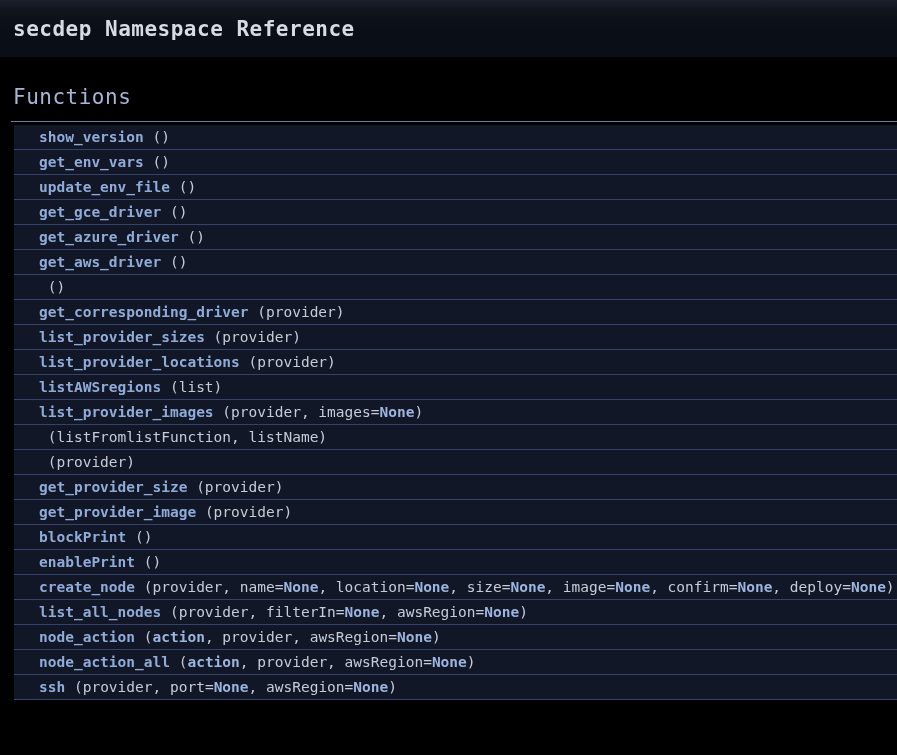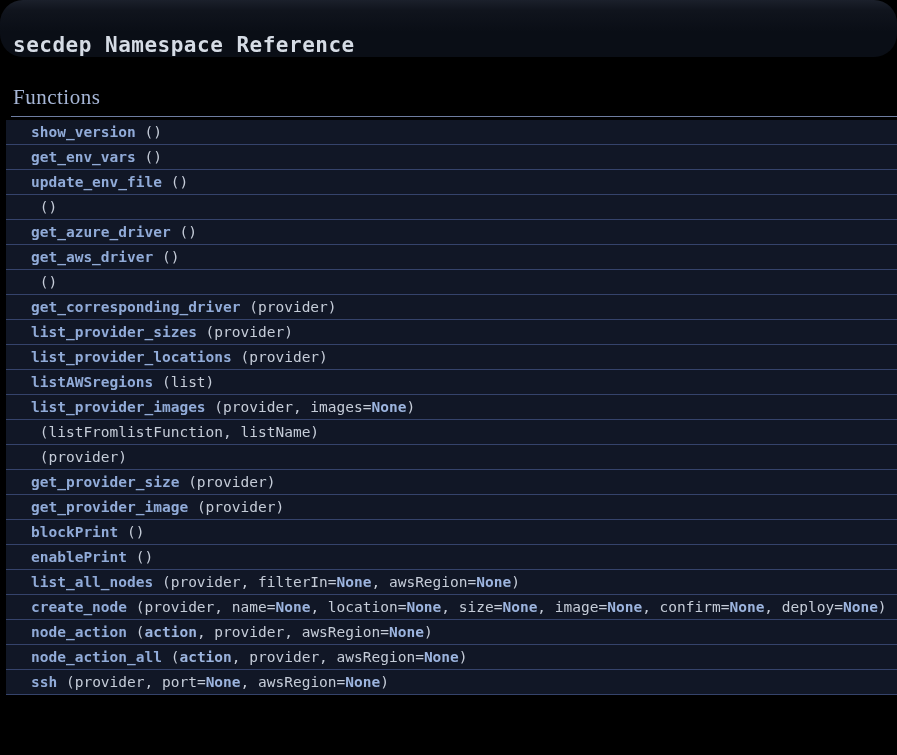--- a/index.html
+++ b/index.html
@@ -20,49 +20,47 @@
     width: 897px;
     height: 755px;
     background: var(--page-bg);
     font-family: "DejaVu Sans Mono", "Liberation Mono", monospace;
     overflow: hidden;
   }
   .topbar {
     height: 57px;
     background: linear-gradient(to bottom, var(--topbar-grad-top) 0%, #10141d 18%, var(--topbar-grad-bottom) 55%, var(--topbar-grad-bottom) 100%);
     display: flex;
-    align-items: flex-end;
+    align-items: center;
     padding-left: 13px;
-    border-radius: 23px;
   }
   .page-title {
     font-size: 21px;
     font-weight: bold;
     color: var(--title-text);
     letter-spacing: 0.5px;
     white-space: nowrap;
   }
   .content {
     padding-top: 28px;
   }
   .heading-wrap {
     margin-left: 11px;
     border-bottom: 1px solid var(--heading-rule);
-    padding-bottom: 6px;
-    font-family: Liberation Serif, serif;
+    padding-bottom: 12px;
   }
   .section-heading {
     margin-left: 2px;
     font-size: 21px;
     font-weight: normal;
     color: var(--heading-text);
     letter-spacing: 0.5px;
   }
   .fn-table {
-    margin-left: 6px;
+    margin-left: 14px;
     margin-top: 3px;
   }
   .row {
     height: 25px;
     background: var(--row-bg);
     border-bottom: 1px solid var(--row-sep);
     display: flex;
     align-items: center;
     padding-left: 25px;
     white-space: pre;
@@ -100,21 +98,21 @@
 
   <div class="row">
     <a class="fname">get_env_vars</a><span class="sig"> <span>()</span></span>
   </div>
 
   <div class="row">
     <a class="fname">update_env_file</a><span class="sig"> <span>()</span></span>
   </div>
 
   <div class="row">
-    <span class="sig"> <span>()</span></span>
+    <a class="fname">get_gce_driver</a><span class="sig"> <span>()</span></span>
   </div>
 
   <div class="row">
     <a class="fname">get_azure_driver</a><span class="sig"> <span>()</span></span>
   </div>
 
   <div class="row">
     <a class="fname">get_aws_driver</a><span class="sig"> <span>()</span></span>
   </div>
 
@@ -161,25 +159,25 @@
   <div class="row">
     <a class="fname">blockPrint</a><span class="sig"> <span>()</span></span>
   </div>
 
   <div class="row">
     <a class="fname">enablePrint</a><span class="sig"> <span>()</span></span>
   </div>
 
 
   <div class="row">
-    <a class="fname">list_all_nodes</a><span class="sig"> <span>(provider, filterIn=</span><span class="kw">None</span><span>, awsRegion=</span><span class="kw">None</span><span>)</span></span>
+    <a class="fname">create_node</a><span class="sig"> <span>(provider, name=</span><span class="kw">None</span><span>, location=</span><span class="kw">None</span><span>, size=</span><span class="kw">None</span><span>, image=</span><span class="kw">None</span><span>, confirm=</span><span class="kw">None</span><span>, deploy=</span><span class="kw">None</span><span>)</span></span>
   </div>
 
   <div class="row">
-    <a class="fname">create_node</a><span class="sig"> <span>(provider, name=</span><span class="kw">None</span><span>, location=</span><span class="kw">None</span><span>, size=</span><span class="kw">None</span><span>, image=</span><span class="kw">None</span><span>, confirm=</span><span class="kw">None</span><span>, deploy=</span><span class="kw">None</span><span>)</span></span>
+    <a class="fname">list_all_nodes</a><span class="sig"> <span>(provider, filterIn=</span><span class="kw">None</span><span>, awsRegion=</span><span class="kw">None</span><span>)</span></span>
   </div>
 
 
   <div class="row">
     <a class="fname">node_action</a><span class="sig"> <span>(</span><span class="kw">action</span><span>, provider, awsRegion=</span><span class="kw">None</span><span>)</span></span>
   </div>
 
   <div class="row">
     <a class="fname">node_action_all</a><span class="sig"> <span>(</span><span class="kw">action</span><span>, provider, awsRegion=</span><span class="kw">None</span><span>)</span></span>
   </div>

